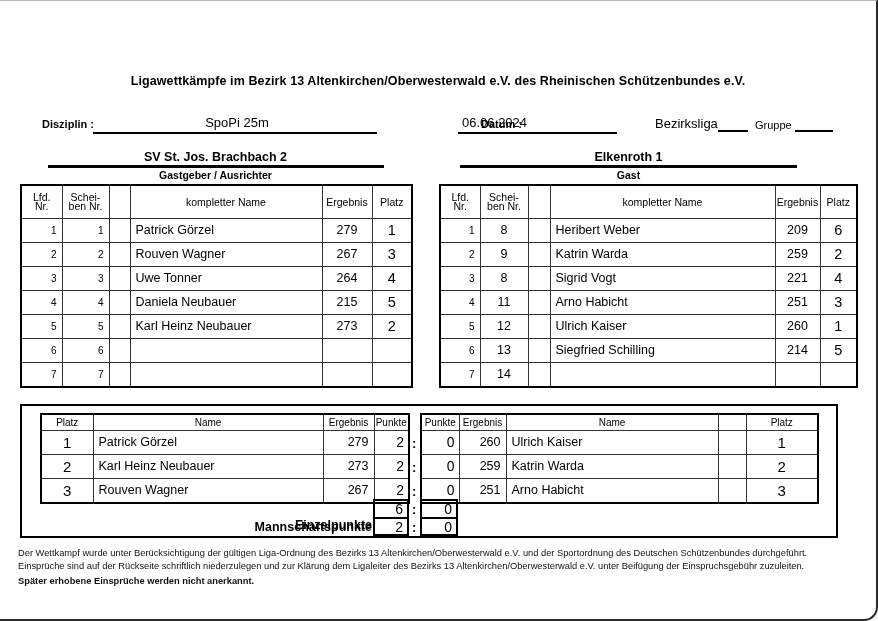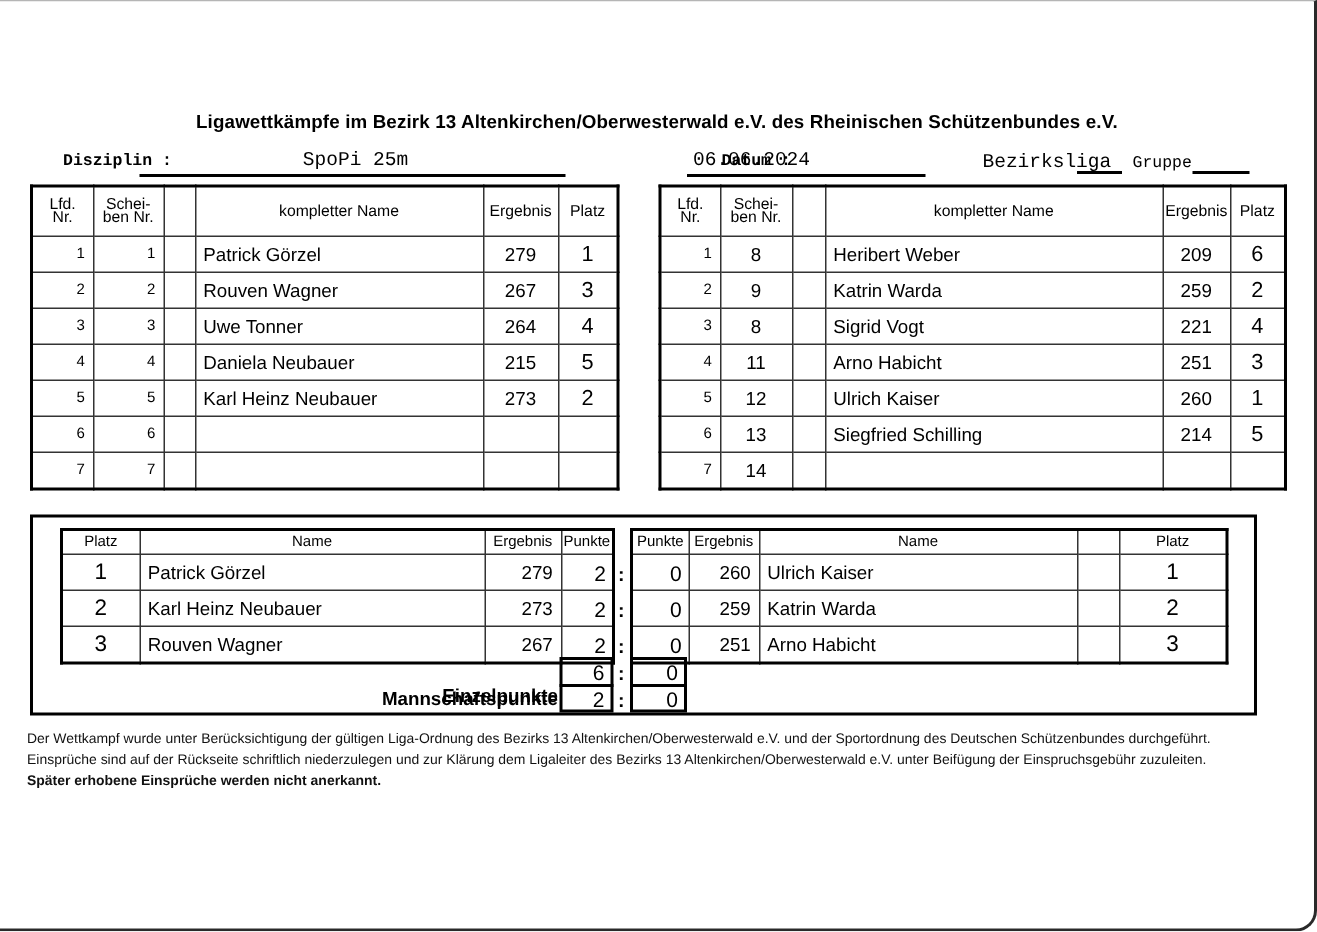--- a/index.html
+++ b/index.html
@@ -17,21 +17,21 @@
     overflow:hidden;
   }
   .title{
     margin-top:73px;
     text-align:center;
     font-weight:bold;
     font-size:12.5px;
     letter-spacing:.1px;
   }
   
-  .fields{position:relative;height:22px;margin-top:10px;font-family:Liberation Mono, monospace;}
+  .fields{position:relative;height:22px;margin-top:26px;}
   .fields .lbl{position:absolute;font-weight:bold;font-size:11px;top:4px;}
   .fields .val{position:absolute;font-size:13px;top:1px;border-bottom:2px solid #000;height:17px;padding-left:4px;box-sizing:content-box;}
   .fields .plain{position:absolute;font-size:13px;top:2px;}
   .fields .plain.small{font-size:11px;top:5px;}
   .fields .line{position:absolute;border-bottom:2px solid #000;height:16px;}
   
   .teams{display:flex;margin-left:20px;gap:9px;margin-top:14px;}
   .team{text-align:center;}
   .team.left{width:391px;}
   .team.right{width:417px;}
@@ -86,20 +86,32 @@
     <span class="lbl" style="left:42px;">Disziplin :</span>
     <span class="val" style="left:93px;width:280px;text-align:center;">SpoPi 25m</span>
     <span class="lbl" style="left:445px;padding-left:36px;">Datum :</span>
     <span class="val" style="left:458px;width:155px;">06.06.2024</span>
     <span class="plain" style="left:655px;">Bezirksliga</span>
     <span class="line" style="left:718px;width:30px;"></span>
     <span class="plain small" style="left:755px;">Gruppe</span>
     <span class="line" style="left:795px;width:38px;"></span>
   </div>
 
+  <div class="teams">
+    <div class="team left">
+      <div class="team-name">SV St. Jos. Brachbach 2</div>
+      <div class="team-underline"></div>
+      <div class="team-role">Gastgeber / Ausrichter</div>
+    </div>
+    <div class="team right">
+      <div class="team-name">Elkenroth 1</div>
+      <div class="team-underline" style="width:337px;"></div>
+      <div class="team-role">Gast</div>
+    </div>
+  </div>
 
   <div class="tables">
 
     <table class="roster" style="width:391px;">
       <colgroup>
           <col style="width:41px">
           <col style="width:47px">
           <col style="width:21px">
           <col style="width:192px">
           <col style="width:50px">

